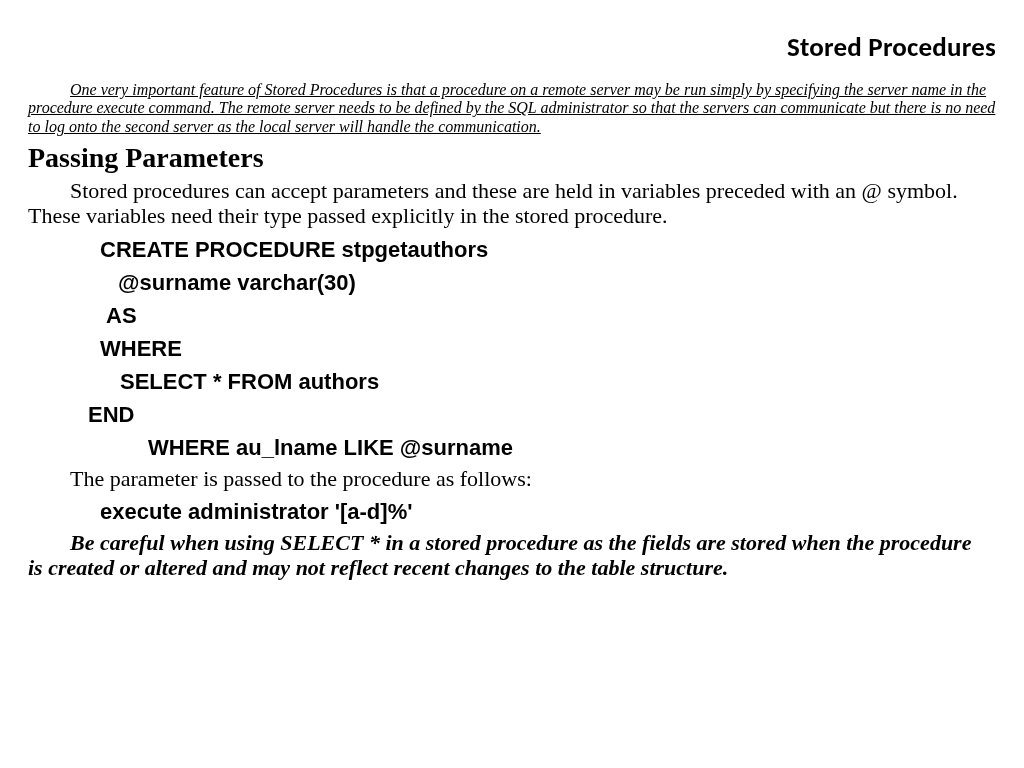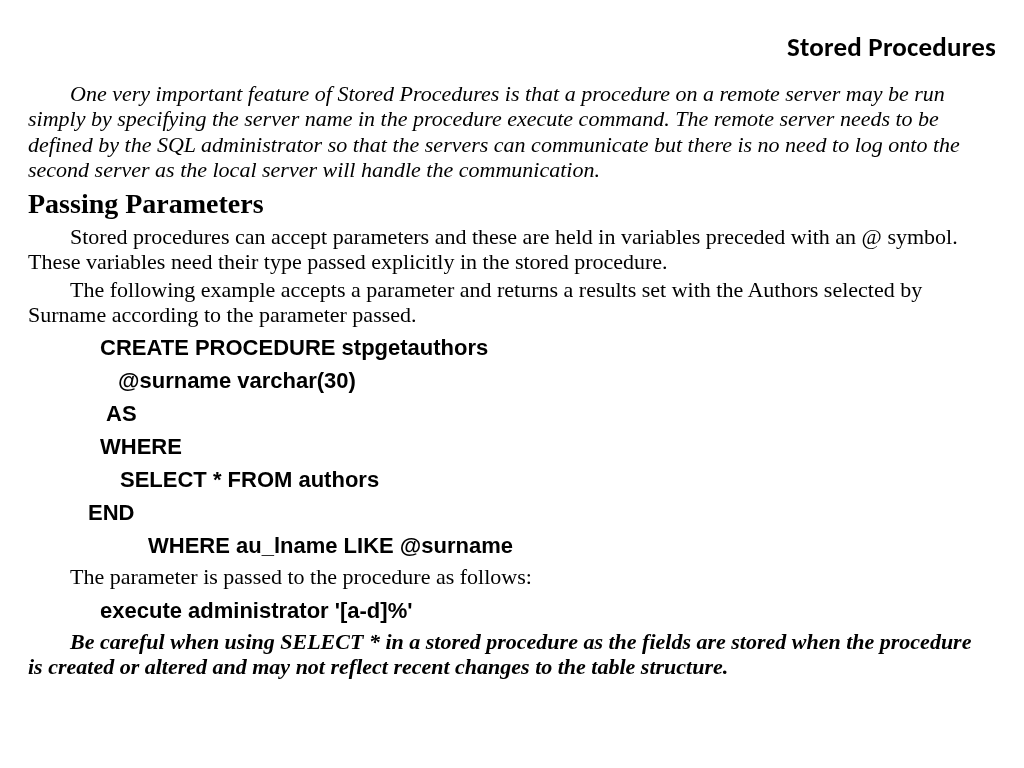--- a/index.html
+++ b/index.html
@@ -22,24 +22,25 @@
     font-family: Calibri, "Segoe UI", Arial, sans-serif;
     font-weight: 700;
     font-size: 27px;
     text-align: right;
     letter-spacing: 0.2px;
     margin-bottom: 18px;
   }
   .intro-italic {
     font-family: "Times New Roman", Times, serif;
     font-style: italic;
-    font-size: 22px;
+    font-size: 16px;
     line-height: 1.15;
     text-indent: 42px;
     margin: 0 0 6px 0;
+    text-decoration: underline;
   }
   .section-heading {
     font-family: "Times New Roman", Times, serif;
     font-weight: 700;
     font-size: 28px;
     text-align: left;
     margin: 2px 0 4px 0;
   }
   .body-para {
     font-family: "Times New Roman", Times, serif;
@@ -73,21 +74,20 @@
 
 <div class="page">
 
   <div class="page-title">Stored Procedures</div>
 
   <p class="intro-italic">One very important feature of Stored Procedures is that a procedure on a remote server may be run simply by specifying the server name in the procedure execute command. The remote server needs to be defined by the SQL administrator so that the servers can communicate but there is no need to log onto the second server as the local server will handle the communication.</p>
 
   <div class="section-heading">Passing Parameters</div>
 
   <p class="body-para">Stored procedures can accept parameters and these are held in variables preceded with an @ symbol. These variables need their type passed explicitly in the stored procedure.</p>
-  <p class="body-para">The following  example accepts a parameter and returns a results set with the Authors selected by Surname according to the parameter passed.</p>
 
   <div class="code-block">
     <div class="code-line" style="padding-left:72px">CREATE PROCEDURE stpgetauthors</div>
     <div class="code-line" style="padding-left:90px">@surname varchar(30)</div>
     <div class="code-line" style="padding-left:78px">AS</div>
     <div class="code-line" style="padding-left:72px">WHERE</div>
     <div class="code-line" style="padding-left:92px">SELECT * FROM authors</div>
     <div class="code-line" style="padding-left:60px">END</div>
     <div class="code-line" style="padding-left:120px">WHERE au_lname LIKE @surname</div>
   </div>

